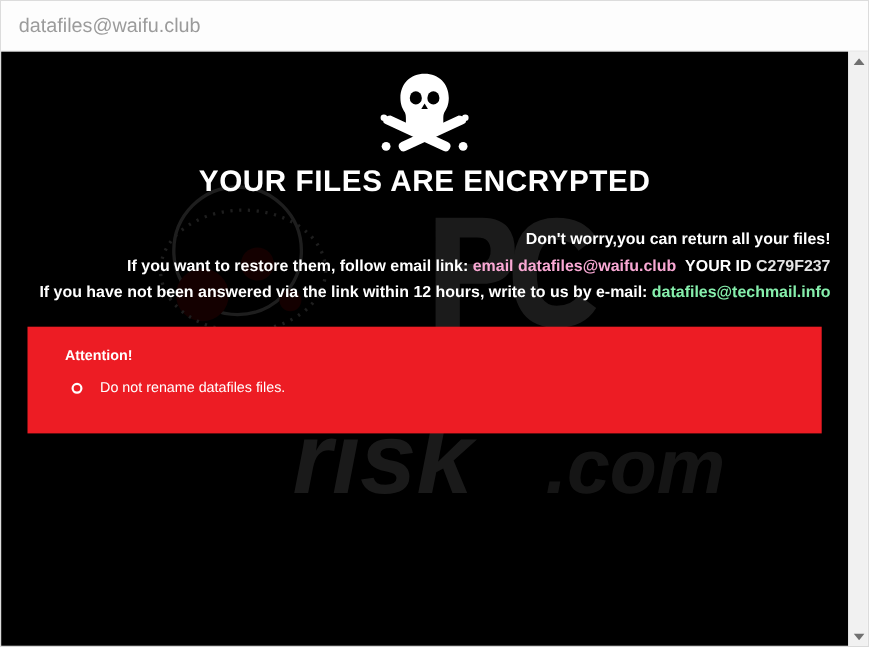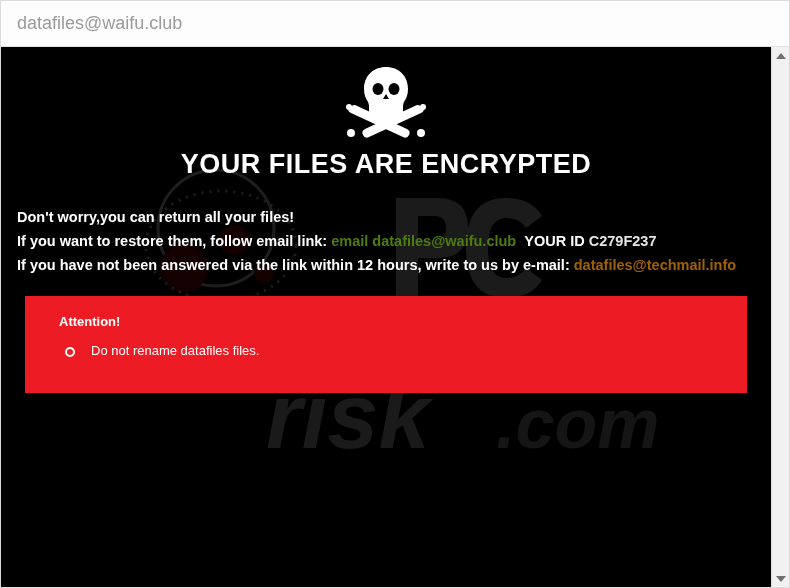--- a/index.html
+++ b/index.html
@@ -61,26 +61,27 @@
     font-size: 27px;
     font-weight: 700;
     letter-spacing: 0.5px;
     margin-bottom: 26px;
   }
   .lines {
     font-size: 14.5px;
     font-weight: 700;
     line-height: 1.65;
     padding: 0 6px 0 6px;
+    text-align: right;
   }
   .restore-line { color: #fff; }
-  .email-contact { color: #4d7c0f; }
+  .email-contact { color: #f9a8d4; }
   .your-id-label { color: #fff; }
   .your-id-val { color: #e5e5e5; }
-  .email-contact2 { color: #a16207; margin-top: 28px; }
+  .email-contact2 { color: #86efac; margin-top: 28px; }
   .attention-box {
     background: #ed1c24;
     margin: 18px 14px 0 14px;
     padding: 18px 34px 24px 34px;
     color: #fff;
     font-size: 13px;
   }
   .attention-heading {
     font-weight: 700;
     margin-bottom: 12px;

